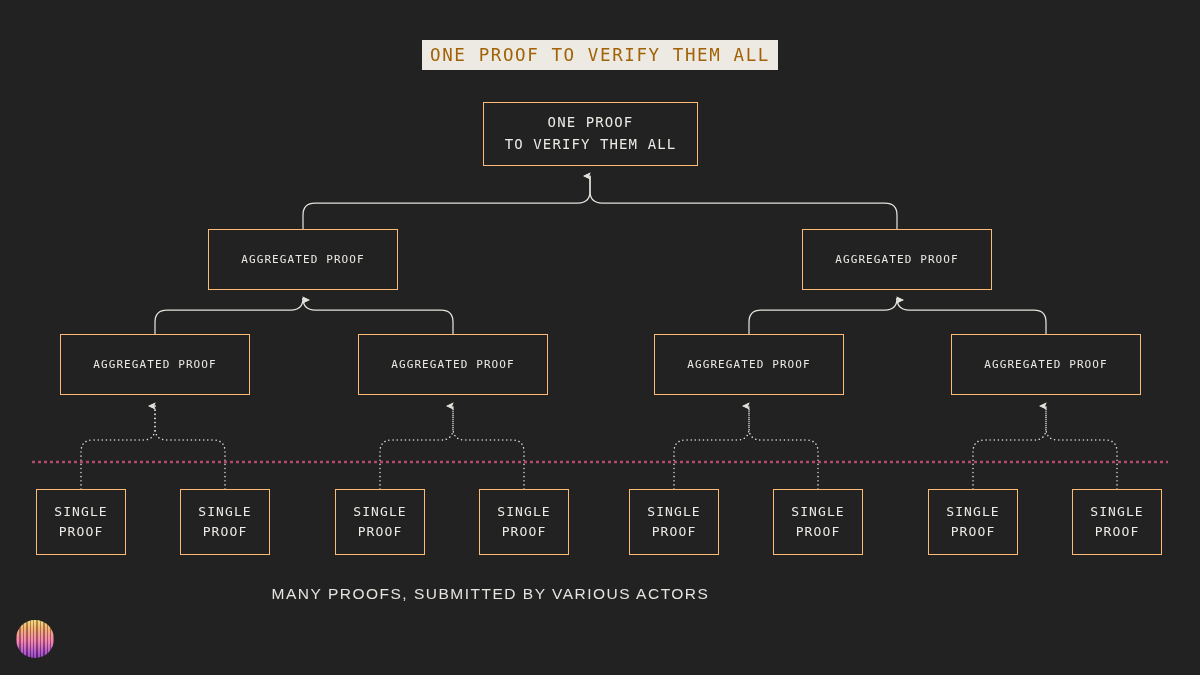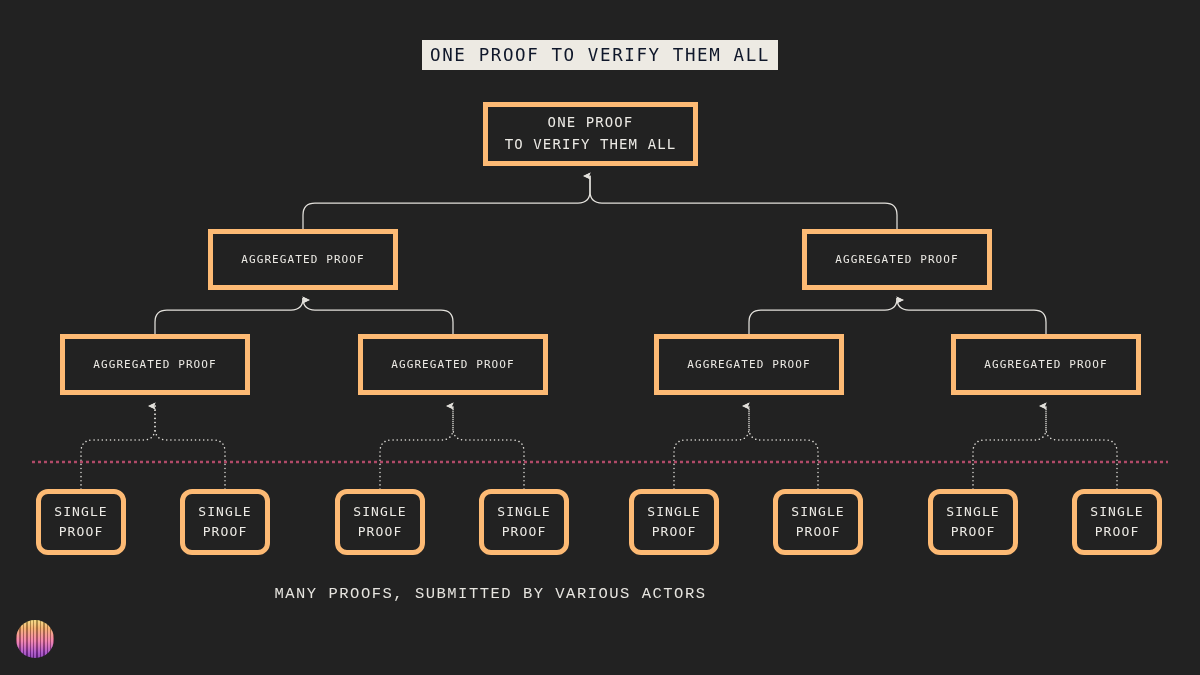--- a/index.html
+++ b/index.html
@@ -25,66 +25,65 @@
   }
 
   
   .title-banner {
     position: absolute;
     left: 422px;
     top: 40px;
     width: 356px;
     height: 30px;
     background: #edeae3;
-    color: #0f172a;
+    color: #a16207;
     display: flex;
     align-items: center;
     justify-content: center;
     font-family: "DejaVu Sans Mono", "Liberation Mono", monospace;
     font-size: 17.5px;
     letter-spacing: 1.6px;
     white-space: nowrap;
   }
 
   
   .node {
     position: absolute;
     box-sizing: border-box;
-    border: 5px solid #fdba74;
+    border: 1px solid #fdba74;
     background: transparent;
     display: flex;
     flex-direction: column;
     align-items: center;
     justify-content: center;
     font-family: "DejaVu Sans Mono", "Liberation Mono", monospace;
     color: #eceae5;
     text-align: center;
     line-height: 1.55;
     letter-spacing: 1.1px;
     white-space: nowrap;
   }
   .node-root {
     font-size: 14px;
   }
   .node-agg {
     font-size: 11px;
   }
   .node-single {
     font-size: 13px;
-    border-radius: 12px;
   }
 
   
   .caption {
     position: absolute;
     left: 0;
     top: 585px;
     width: 981px;
     text-align: center;
-    font-family: Liberation Mono, monospace;
+    font-family: Liberation Sans, sans-serif;
     font-size: 15.5px;
     letter-spacing: 1.5px;
     color: #e6e4df;
   }
 
   
   .brand {
     position: absolute;
     left: 16px;
     top: 620px;

